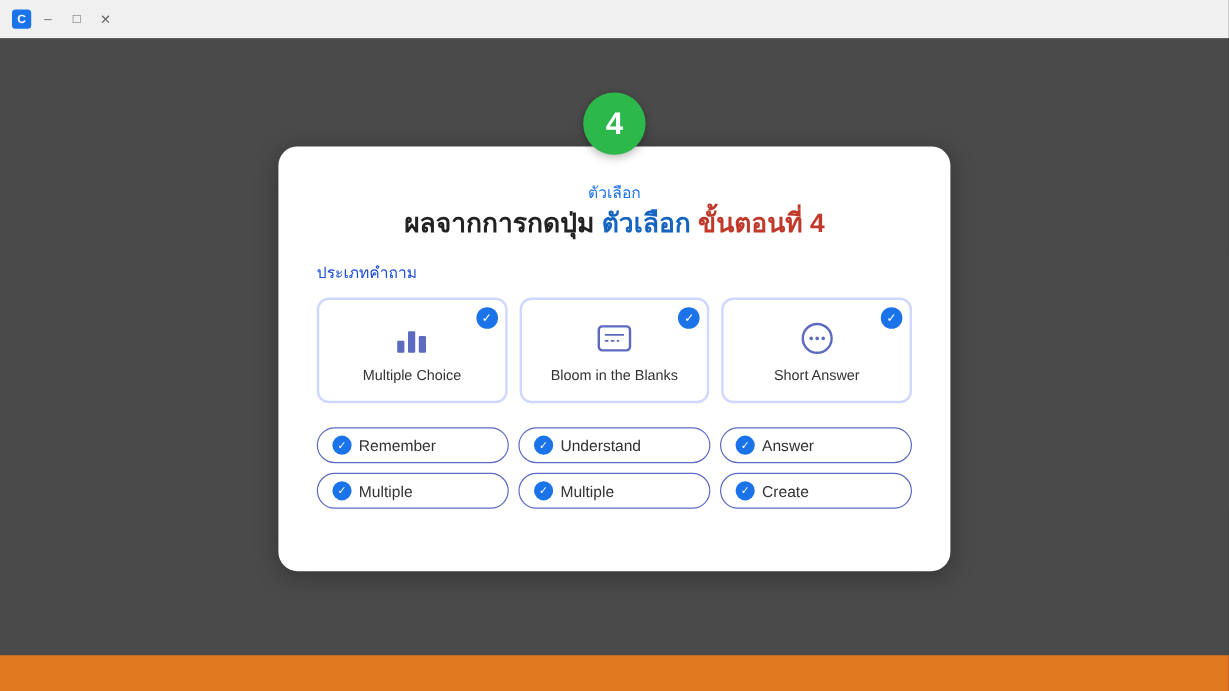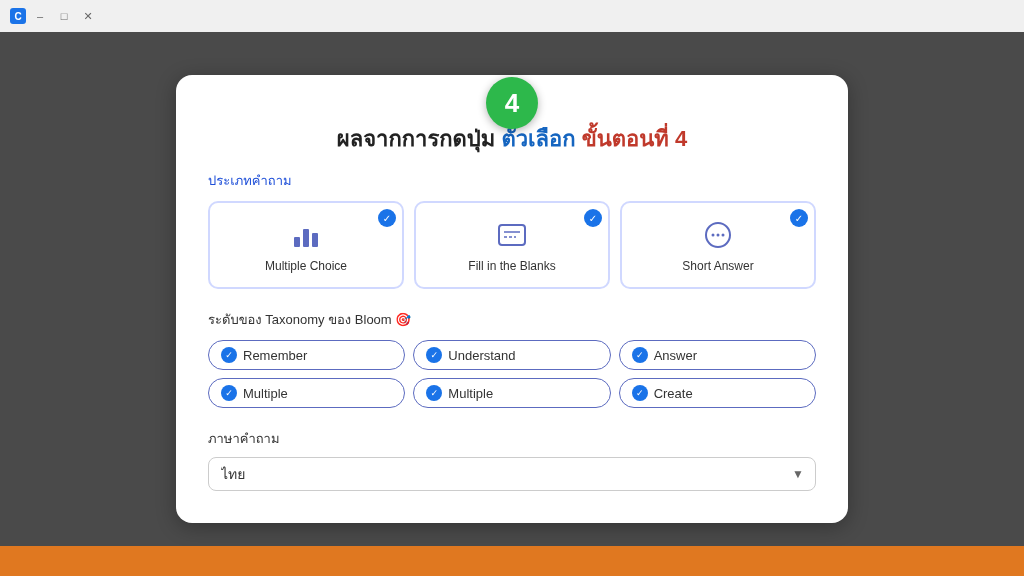--- a/index.html
+++ b/index.html
@@ -93,21 +93,21 @@
       color: white;
       z-index: 10;
       box-shadow: 0 2px 8px rgba(0,0,0,0.3);
     }
 
     
     .card {
       background: white;
       border-radius: 16px;
       padding: 28px 32px 32px 32px;
-      width: 672px;
+      width: 560px;
       position: relative;
       margin-top: 20px;
       box-shadow: 0 4px 20px rgba(0,0,0,0.3);
     }
 
     
     .card-subtitle {
       text-align: center;
       font-size: 13px;
       color: #1a73e8;
@@ -301,42 +301,39 @@
 
       <div class="question-type-card">
         <div class="check-badge">✓</div>
         <div class="question-type-icon">
           <svg width="32" height="32" viewBox="0 0 32 32">
             <rect x="3" y="6" width="26" height="20" rx="3" fill="none" stroke="#5c6bc0" stroke-width="2"></rect>
             <line x1="8" y1="13" x2="24" y2="13" stroke="#5c6bc0" stroke-width="1.5"></line>
             <line x1="8" y1="18" x2="20" y2="18" stroke="#5c6bc0" stroke-width="1.5" stroke-dasharray="3,2"></line>
           </svg>
         </div>
-        <span class="question-type-label">Fill in the Blanks</span>
+        <span class="question-type-label">Bloom in the Blanks</span>
       </div>
 
       <div class="question-type-card">
         <div class="check-badge">✓</div>
         <div class="question-type-icon">
           <svg width="32" height="32" viewBox="0 0 32 32">
             <circle cx="16" cy="16" r="12" fill="none" stroke="#5c6bc0" stroke-width="2"></circle>
             <circle cx="11" cy="16" r="1.5" fill="#5c6bc0"></circle>
             <circle cx="16" cy="16" r="1.5" fill="#5c6bc0"></circle>
             <circle cx="21" cy="16" r="1.5" fill="#5c6bc0"></circle>
           </svg>
         </div>
         <span class="question-type-label">Short Answer</span>
       </div>
 
     </div>
 
     <div class="taxonomy-section">
-      <div class="taxonomy-label">
-        <span>ระดับของ Taxonomy ของ Bloom 🎯</span>
-      </div>
       <div class="taxonomy-grid">
 
         <div class="taxonomy-chip">
           <div class="chip-check">✓</div>
           <span>Remember</span>
         </div>
 
         <div class="taxonomy-chip">
           <div class="chip-check">✓</div>
           <span>Understand</span>
@@ -358,27 +355,17 @@
         </div>
 
         <div class="taxonomy-chip">
           <div class="chip-check">✓</div>
           <span>Create</span>
         </div>
 
       </div>
     </div>
 
-    <div class="language-section">
-      <div class="language-label">ภาษาคำถาม</div>
-      <div class="select-wrapper">
-        <select>
-          <option value="th">ไทย</option>
-          <option value="en">English</option>
-        </select>
-        <span class="select-arrow">▼</span>
-      </div>
-    </div>
 
   </div>
 </div>
 
 <div class="bottom-bar"></div>
 
 </body></html>

